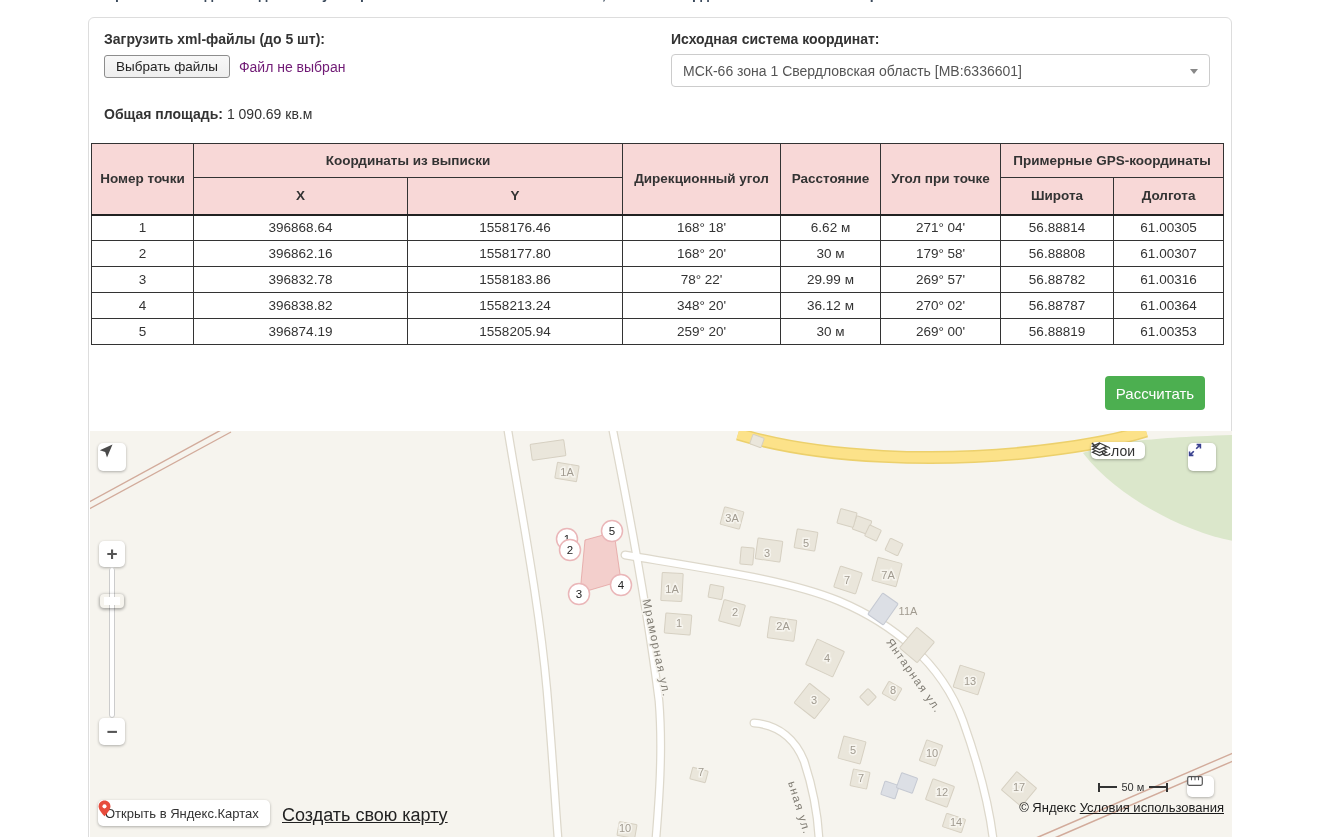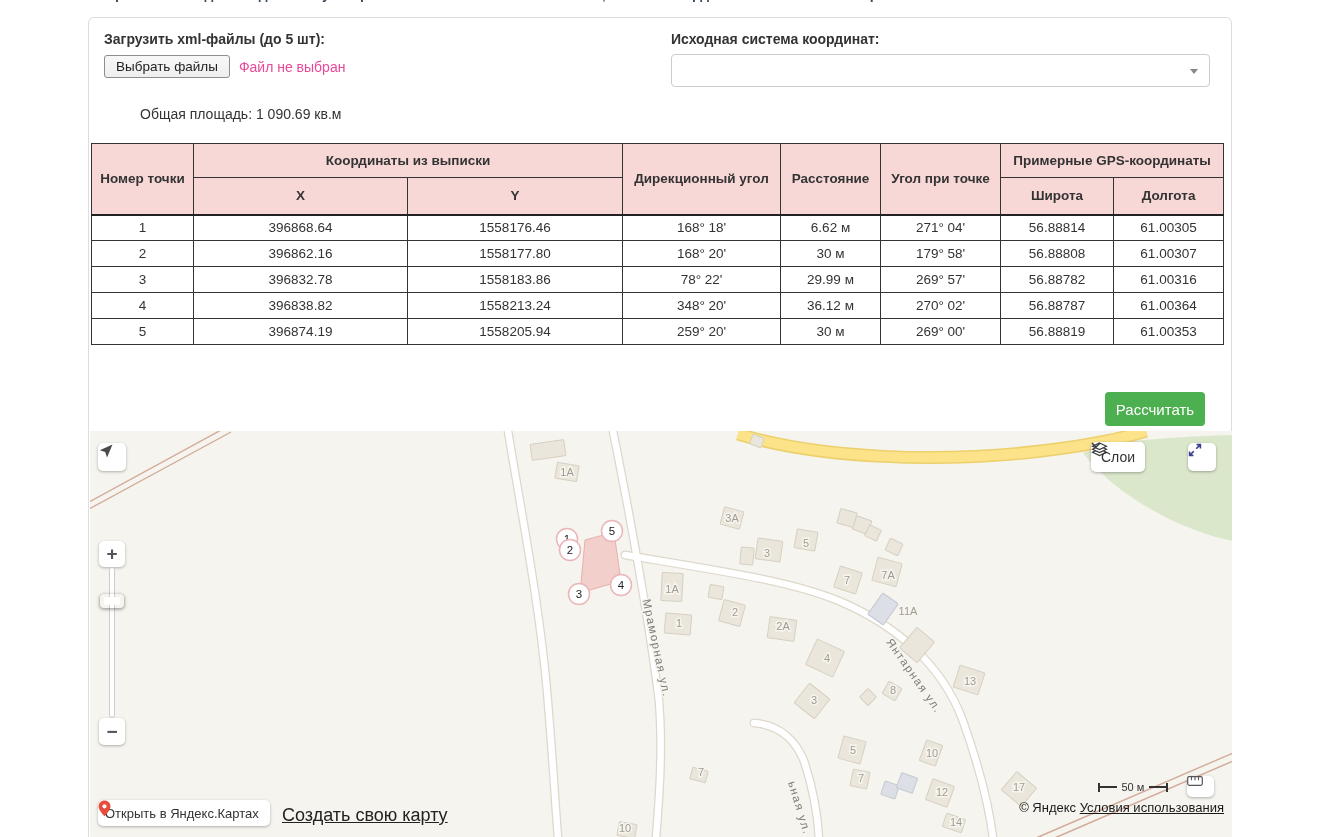--- a/index.html
+++ b/index.html
@@ -12,48 +12,48 @@
 
   
   #card { left:88px; top:17px; width:1144px; height:840px; background:#fff;
     border:1px solid #ddd; border-radius:6px; }
 
   .lbl { font-size:14px; font-weight:700; color:#333; }
   #upload-label { left:15px; top:13px; }
   #file-row { left:15px; top:37px; display:flex; align-items:center; gap:9px; }
   #file-btn { font-size:13.5px; color:#222; background:linear-gradient(#f8f8f8,#eee);
     border:1px solid #8d8d8d; border-radius:3px; padding:3px 11px; cursor:pointer; }
-  #file-status { font-size:14px; color:#ec4899; }
+  #file-status { font-size:14px; color:#701a75; }
 
   #crs-label { left:582px; top:13px; }
   #crs-select { left:582px; top:36px; width:539px; height:33px; background:#fff;
     border:1px solid #ccc; border-radius:4px; font-size:14px; color:#555;
     display:flex; align-items:center; padding:0 30px 0 11px; cursor:pointer; }
   #crs-caret { position:absolute; right:11px; top:14px; width:0; height:0;
     border-left:4.5px solid transparent; border-right:4.5px solid transparent; border-top:5px solid #888; }
 
   #area-row { left:15px; top:88px; font-size:14px; }
-  #area-row b { font-weight:400;margin-left:36px; }
+  #area-row b { font-weight:700; }
 
   
   #coords-table { left:2px; top:125px; width:1132px; border-collapse:collapse; table-layout:fixed; }
   #coords-table th, #coords-table td { border:1px solid #333; text-align:center; font-size:13.5px; }
   #coords-table thead th { background:#f8d8d7; font-weight:700; }
   #coords-table thead tr:first-child th { height:34px; }
   #coords-table thead tr:last-child th { height:37px; }
   #coords-table thead { border-bottom:2px solid #222; }
   #coords-table tbody td { height:26px; background:#fff; }
 
   
   #alert-box { left:20px; top:351px; width:630px; height:50px; background:#fcf8e3;
     border:1px solid #f2e9c6; border-radius:4px; display:flex; align-items:center;
     justify-content:center; font-size:14px; color:#8a6d3b; }
   #reset-link { left:916px; top:367px; font-size:15px; color:#337ab7; text-decoration:none; cursor:pointer;margin-top:44px; }
   #calc-btn { left:1016px; top:358px; width:100px; height:34px; background:#4caf50; color:#fff;
-    border:none; border-radius:4px; font-size:15px; cursor:pointer; font-family:inherit;margin-top:16px; }
+    border:none; border-radius:4px; font-size:15px; cursor:pointer; font-family:inherit; }
 
   
   #map { left:1px; top:413px; width:1142px; height:427px; background:#f6f4ee; overflow:hidden;
     border-radius:0 0 6px 6px; }
   #map svg { position:absolute; left:0; top:0; }
 
   .road-case { fill:none; stroke:#ddd8cb; stroke-width:9; stroke-linecap:round; }
   .road-fill { fill:none; stroke:#ffffff; stroke-width:6.5; stroke-linecap:round; }
   .yroad-case { fill:none; stroke:#ecd06c; stroke-width:13; }
   .yroad-fill { fill:none; stroke:#fce289; stroke-width:10; }
@@ -75,21 +75,21 @@
     cursor:pointer; font-family:inherit; color:#333; }
   #geo-btn { left:8px; top:12px; width:28px; height:28px; }
   #zoom-in { left:9px; top:110px; width:26px; height:26px; font-size:19px; font-weight:700; color:#555; }
   #zoom-track { position:absolute; left:19px; top:136px; width:6px; height:151px; background:#fff;
     border:1px solid #ccc; border-radius:3px; }
   #zoom-handle { left:9px; top:162px; width:26px; height:16px;
     background-image:radial-gradient(#9a9a9a 1px, transparent 1.2px), #fff; background-size:4px 4px;
     background-position:center; background-repeat:repeat; background-color:#fff; background-clip:content-box;
     padding:4px 5px; }
   #zoom-out { left:9px; top:287px; width:26px; height:27px; font-size:19px; font-weight:700; color:#555; }
-  #layers-btn { left:1001px; top:11px; height:30px; padding:0 10px; gap:7px; font-size:14px; }
+  #layers-btn { left:1001px; top:11px; height:17px; padding:0 10px; gap:7px; font-size:14px; }
   #fullscreen-btn { left:1098px; top:12px; width:28px; height:28px; }
 
   #open-yandex { left:8px; top:369px; height:26px; padding:0 11px 0 7px; gap:6px; font-size:13px; }
   #create-map { position:absolute; left:192px; top:374px; font-size:18px; color:#222;
     text-decoration:underline; cursor:pointer; }
   #scale-box { position:absolute; left:1008px; top:350px; display:flex; align-items:center; color:#333; }
   .tick { width:1.5px; height:9px; background:#333; }
   .sline { width:17px; height:1.5px; background:#333; }
   #scale-label { font-size:11px; margin:0 5px; }
   #ruler-btn { left:1097px; top:345px; width:27px; height:21px; }
@@ -104,20 +104,21 @@
 <div id="card" class="abs">
 
   <div id="upload-label" class="abs lbl">Загрузить xml-файлы (до 5 шт):</div>
   <div id="file-row" class="abs">
     <span id="file-btn">Выбрать файлы</span>
     <span id="file-status">Файл не выбран</span>
   </div>
 
   <div id="crs-label" class="abs lbl">Исходная система координат:</div>
   <div id="crs-select" class="abs">
+    <span>МСК-66 зона 1 Свердловская область [МВ:6336601]</span>
     <span id="crs-caret"></span>
   </div>
 
   <div id="area-row" class="abs">
     <b>Общая площадь:</b>
     <span>1 090.69 кв.м</span>
   </div>
 
   <table id="coords-table" class="abs">
     <colgroup>

